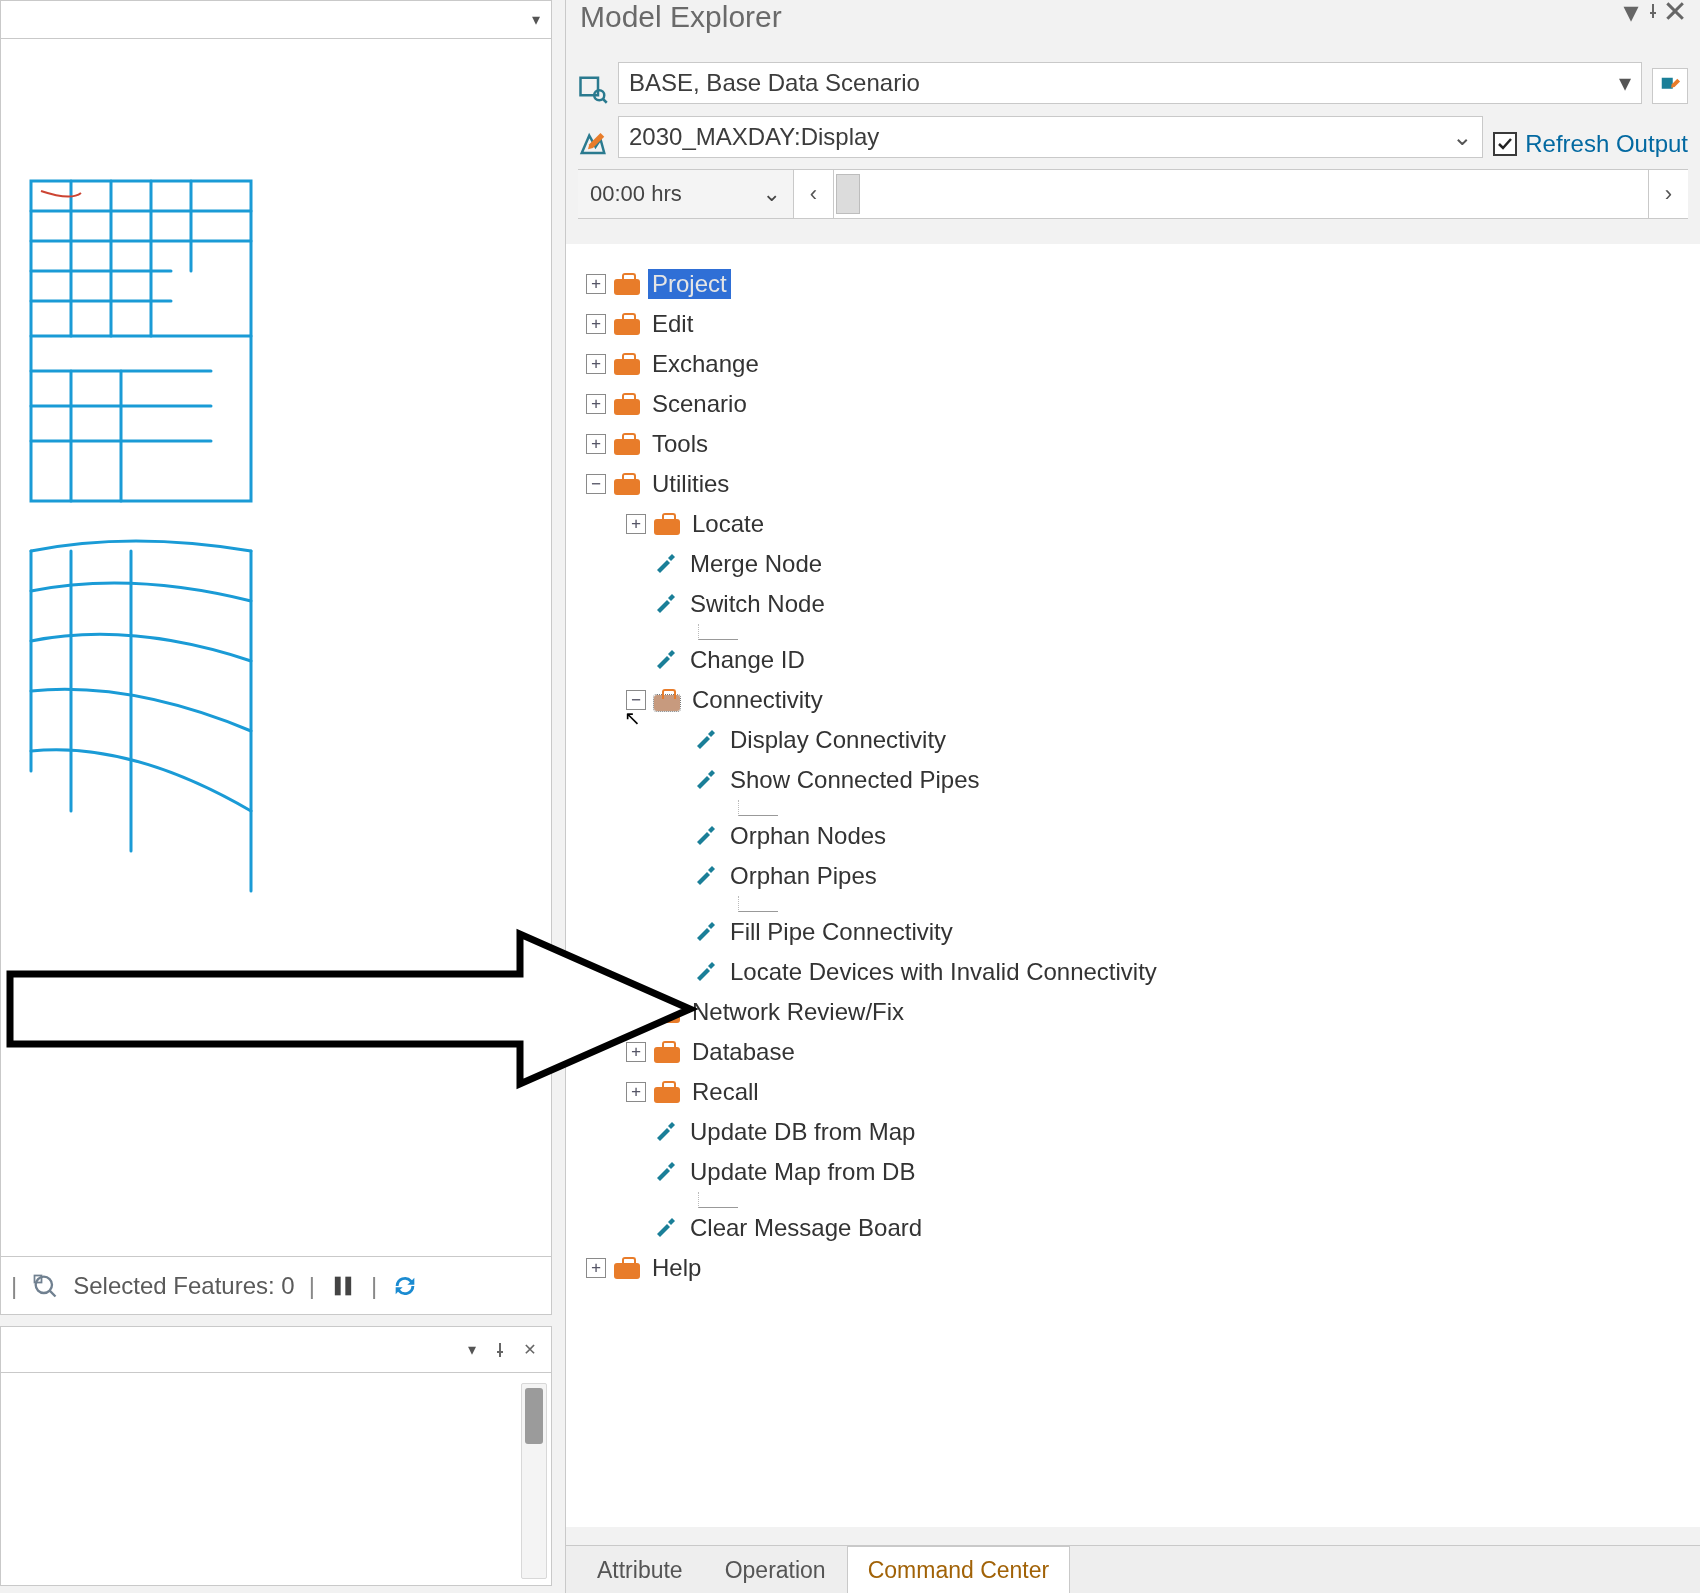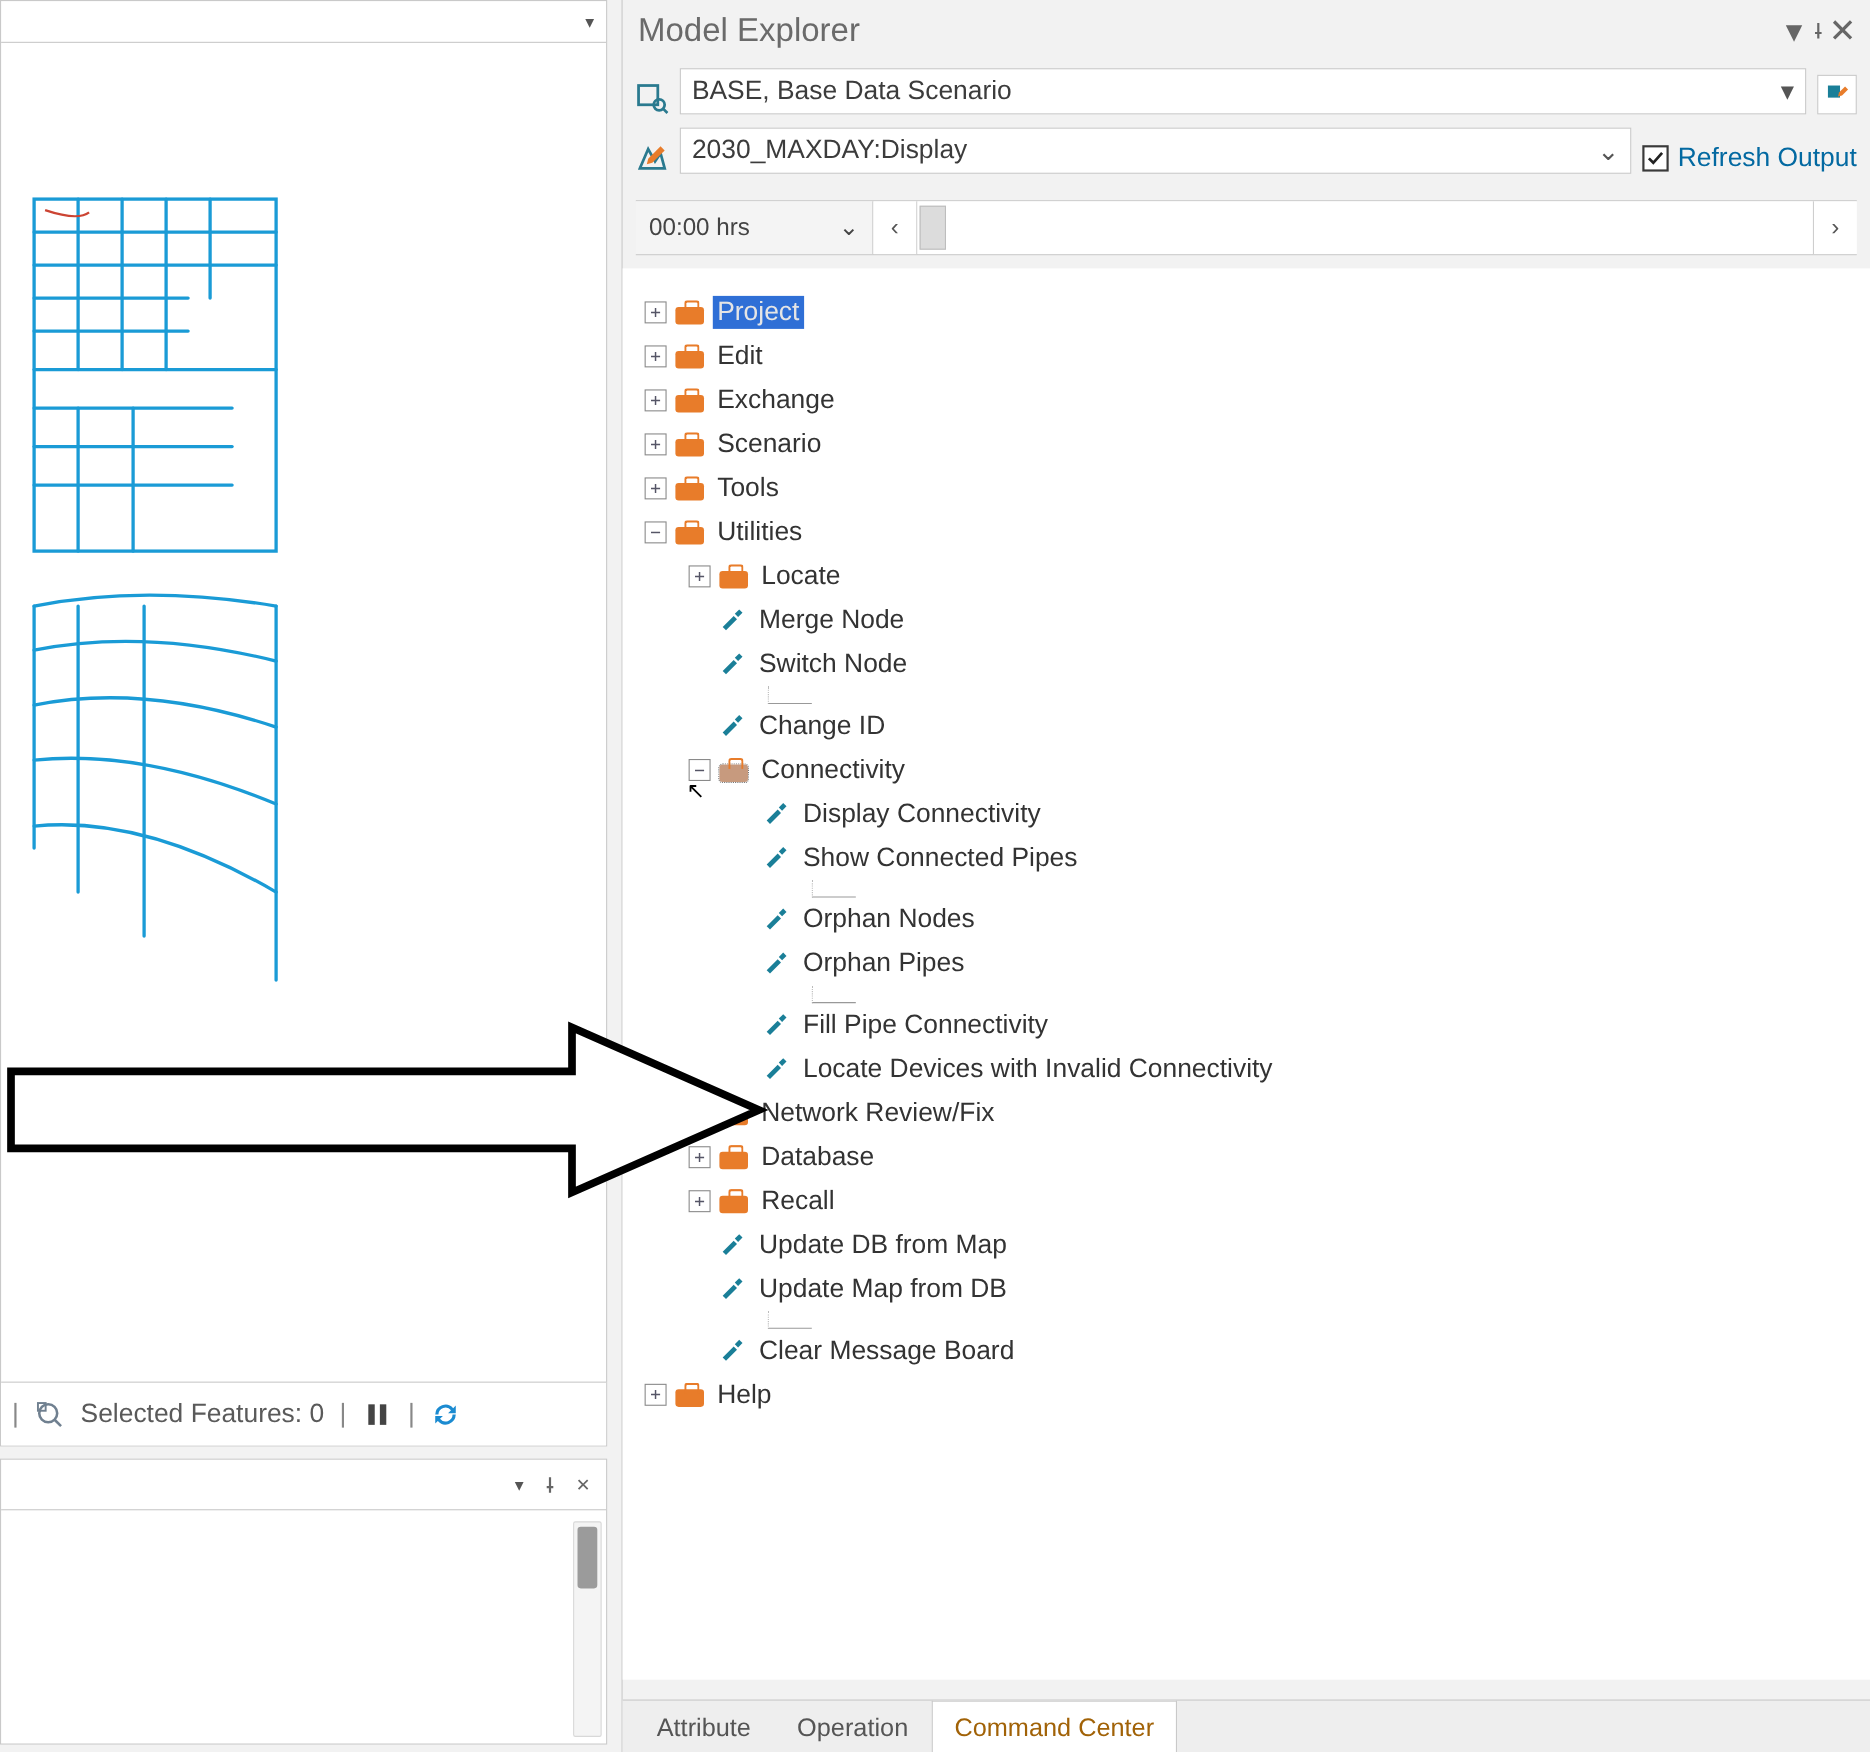--- a/index.html
+++ b/index.html
@@ -30,32 +30,32 @@
   .bottom-pane{position:absolute;left:0;top:1326px;width:552px;height:260px;background:#fff;border:1px solid var(--border)}
   .bottom-pane .hdr{height:46px;border-bottom:1px solid var(--border);display:flex;align-items:center;justify-content:flex-end;gap:8px;padding:0 10px}
   .bottom-pane .scroll{position:absolute;right:4px;top:56px;bottom:6px;width:26px;background:#f4f4f4;border:1px solid #d8d8d8;border-radius:2px}
   .bottom-pane .scroll .thumb{position:absolute;left:3px;right:3px;top:4px;height:56px;background:#9b9b9b;border-radius:3px}
 
   .win-btn{width:22px;height:22px;display:inline-flex;align-items:center;justify-content:center;color:#666;cursor:pointer}
   .dropdown-caret{width:18px;height:18px;display:inline-flex;align-items:center;justify-content:center;color:#555}
 
   
   .right{position:absolute;left:565px;top:0;width:1135px;height:1593px;background:var(--bg);border-left:1px solid var(--border)}
-  .me-title{height:56px;display:flex;align-items:center;padding:0 14px;font-size:30px;color:var(--title)}
+  .me-title{height:56px;display:flex;padding:0 14px;font-size:30px;color:var(--title)}
   .me-title .sp{flex:1}
   .me-toolbar{padding:0 12px}
   .row{display:flex;align-items:flex-end;gap:10px;padding:6px 0}
   .tool-ico{width:30px;height:30px;display:inline-flex;align-items:center;justify-content:center}
   .combo{flex:1;background:#fff;border:1px solid var(--border);height:42px;display:flex;align-items:center;padding:0 10px;font-size:24px;color:#3c3c3c}
   .combo .sp{flex:1}
   .combo .car{color:#555}
   .mini{width:36px;height:36px;display:inline-flex;align-items:center;justify-content:center;border:1px solid var(--border);background:#fff}
   .chk{display:flex;align-items:center;gap:8px;font-size:24px;color:#0369a1}
   .chk .box{width:24px;height:24px;border:2px solid #3a3a3a;background:#fff;display:inline-flex;align-items:center;justify-content:center}
-  .time-row{display:flex;align-items:center;gap:0;border-top:1px solid var(--border);border-bottom:1px solid var(--border);height:50px;margin-top:18px}
+  .time-row{display:flex;align-items:center;gap:0;border-top:1px solid var(--border);border-bottom:1px solid var(--border);height:50px;margin-top:5px}
   .time-combo{width:216px;height:100%;background:#f4f4f4;border-right:1px solid var(--border);display:flex;align-items:center;padding:0 12px;font-size:22px;color:#444}
   .time-combo .sp{flex:1}
   .time-nav{width:40px;height:100%;display:flex;align-items:center;justify-content:center;background:#fff;border-right:1px solid var(--border);font-size:22px;color:#555}
   .time-track{flex:1;height:100%;background:#fff;position:relative}
   .time-track .pos{position:absolute;left:2px;top:4px;bottom:4px;width:24px;background:#dcdcdc;border:1px solid #bdbdbd}
   .time-nav.end{border-right:none;border-left:1px solid var(--border)}
 
   .tree-area{position:absolute;left:0;top:244px;right:0;bottom:66px;background:#fff;overflow:hidden}
   .tree{padding:20px 12px 12px 20px;font-size:24px;color:#333;position:relative}
   .node{display:flex;align-items:center;gap:8px;height:40px}

